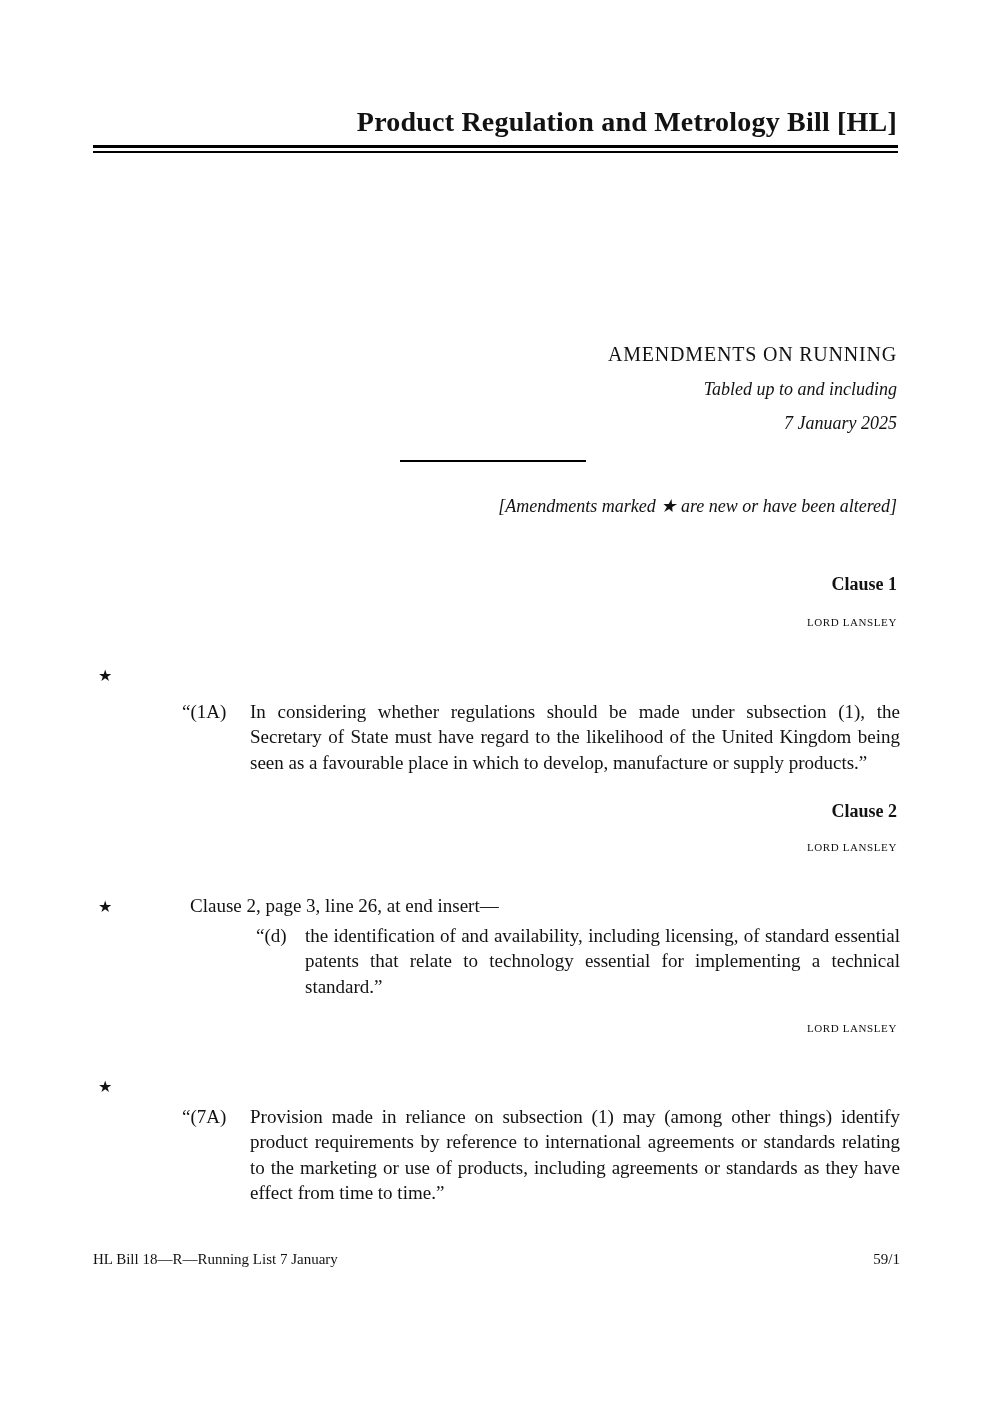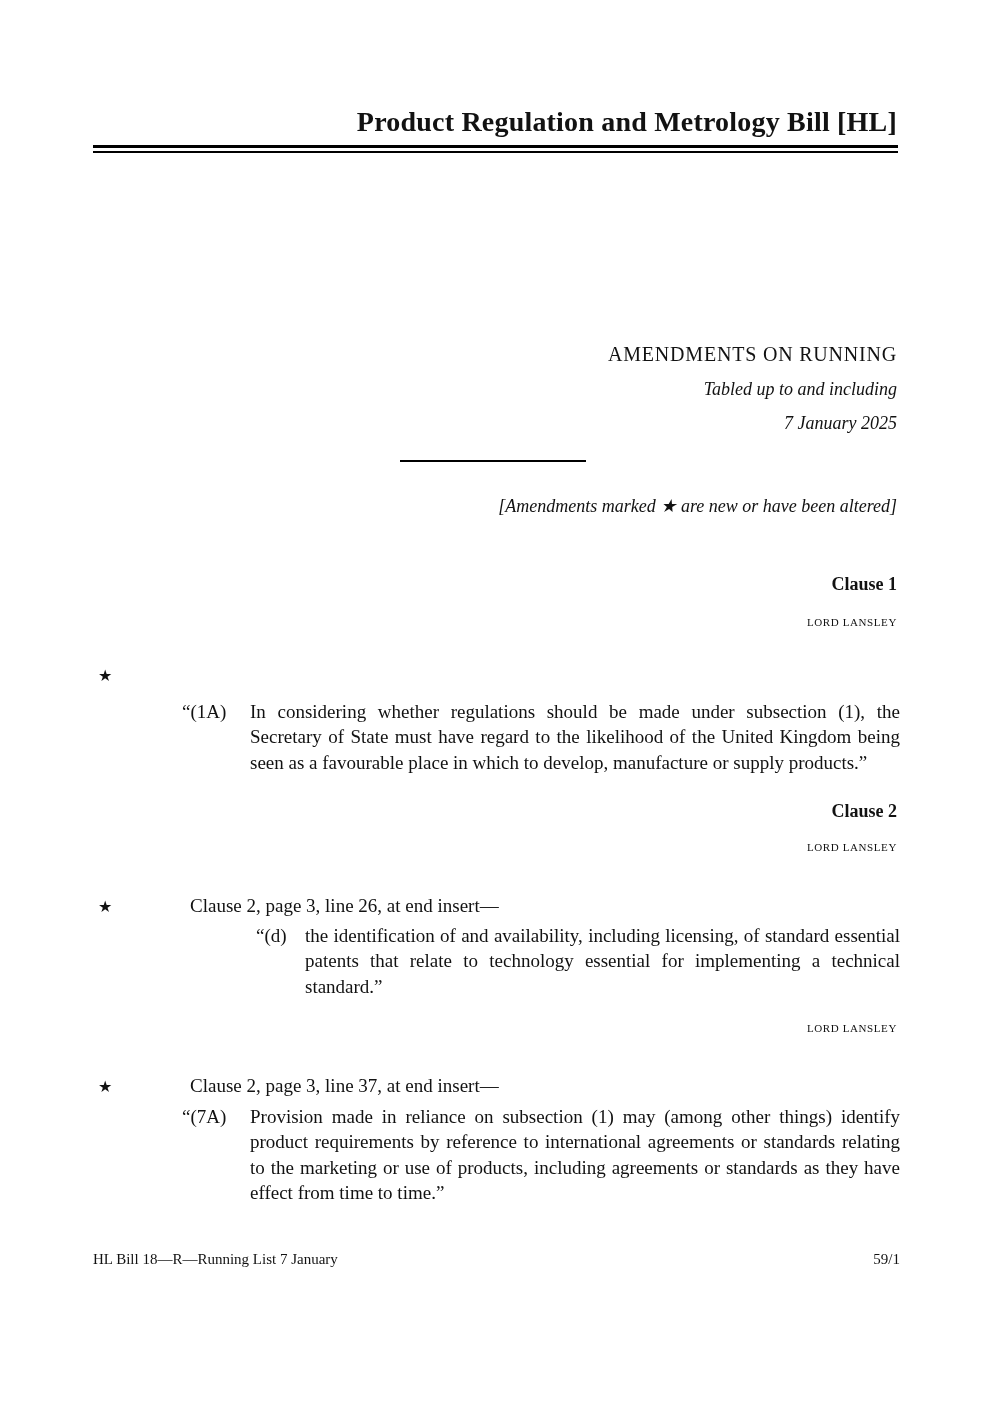--- a/index.html
+++ b/index.html
@@ -155,21 +155,20 @@
   </div>
   <div class="para indent2 para-2">
     <span class="para-label">“(d)</span>
     <div class="para-text">the identification of and availability, including licensing, of standard essential patents that relate to technology essential for implementing a technical standard.”</div>
   </div>
 
   <div class="centered sponsor sponsor-3">LORD LANSLEY</div>
 
   <div class="amend-row amend-row-3">
     <span class="star">★</span>
-    <span class="instruction">Clause 2, page 3, line 37, at end insert—</span>
   </div>
   <div class="para indent1 para-3">
     <span class="para-label">“(7A)</span>
     <div class="para-text">Provision made in reliance on subsection (1) may (among other things) identify product requirements by reference to international agreements or standards relating to the marketing or use of products, including agreements or standards as they have effect from time to time.”</div>
   </div>
 
   <div class="footer">
     <span>HL Bill 18—R—Running List 7 January</span>
     <span>59/1</span>
   </div>

